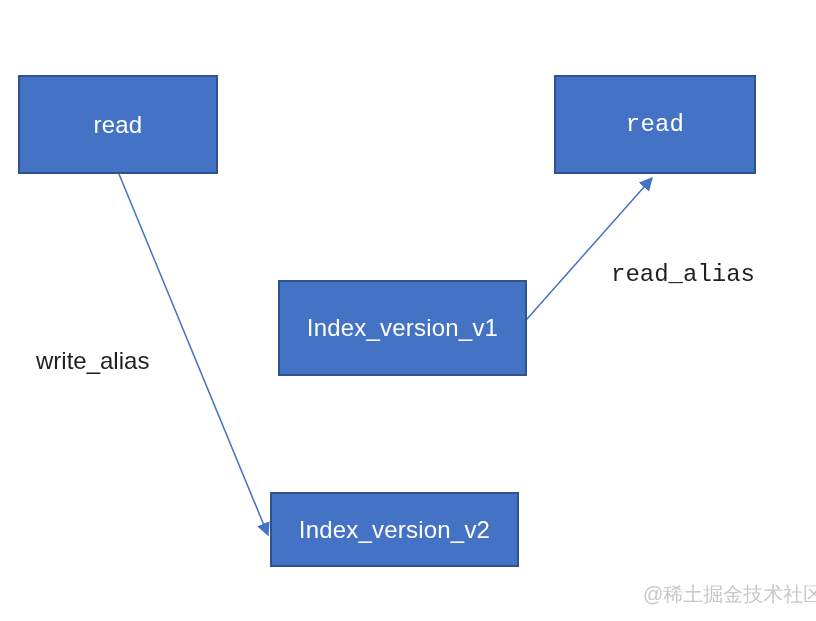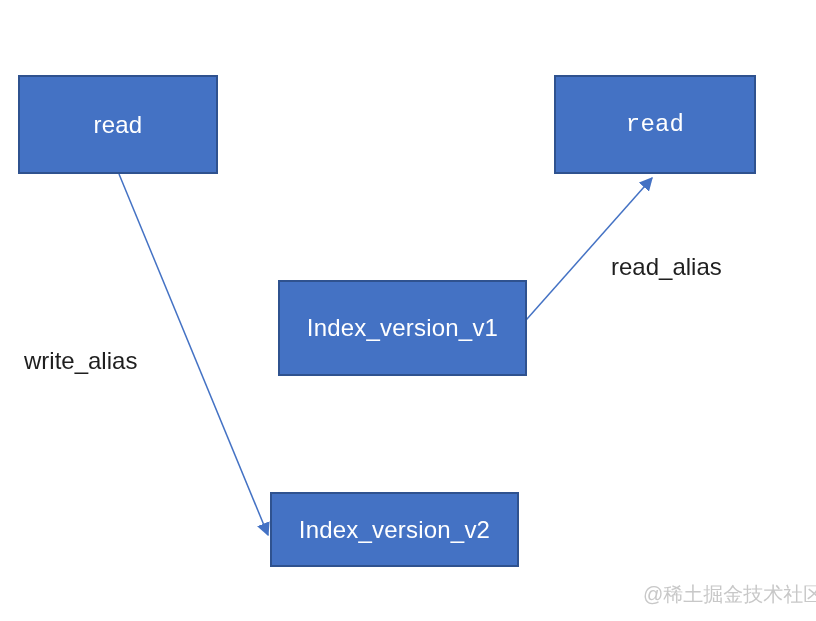--- a/index.html
+++ b/index.html
@@ -44,22 +44,22 @@
   .node-write  { left: 18px;  top: 75px;  width: 200px; height: 99px; }
   .node-read   { left: 554px; top: 75px;  width: 202px; height: 99px; font-family: Liberation Mono, monospace; }
   .node-v1     { left: 278px; top: 280px; width: 249px; height: 96px; }
   .node-v2     { left: 270px; top: 492px; width: 249px; height: 75px; }
   .edge-label {
     position: absolute;
     color: var(--label-text);
     font-size: 24px;
     white-space: nowrap;
   }
-  .label-write-alias { left: 24px;  top: 347px; }
-  .label-read-alias  { left: 611px; top: 253px; }
+  .label-write-alias { left: 36px;  top: 347px; }
+  .label-read-alias  { left: 611px; top: 261px; font-family: Liberation Mono, monospace; }
   .watermark {
     position: absolute;
     left: 643px;
     top: 581px;
     font-size: 20px;
     color: var(--watermark-text);
     white-space: nowrap;
   }
 </style>
 </head>

